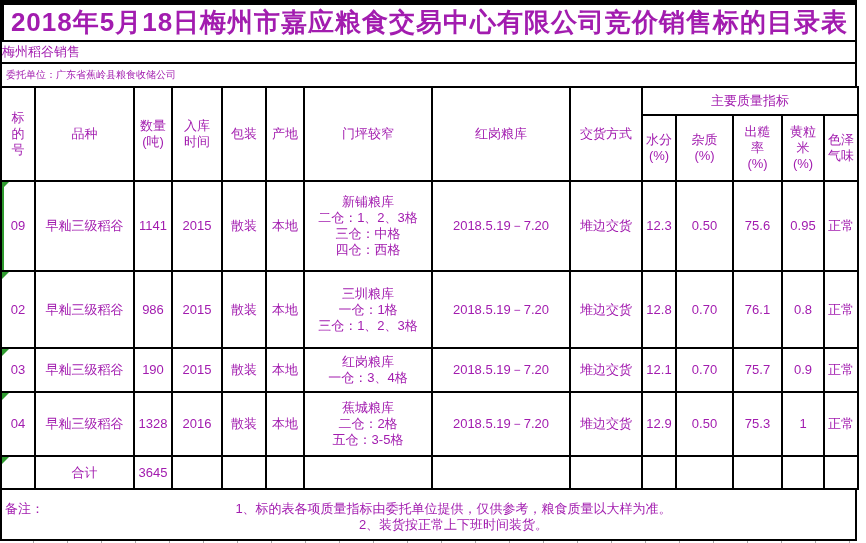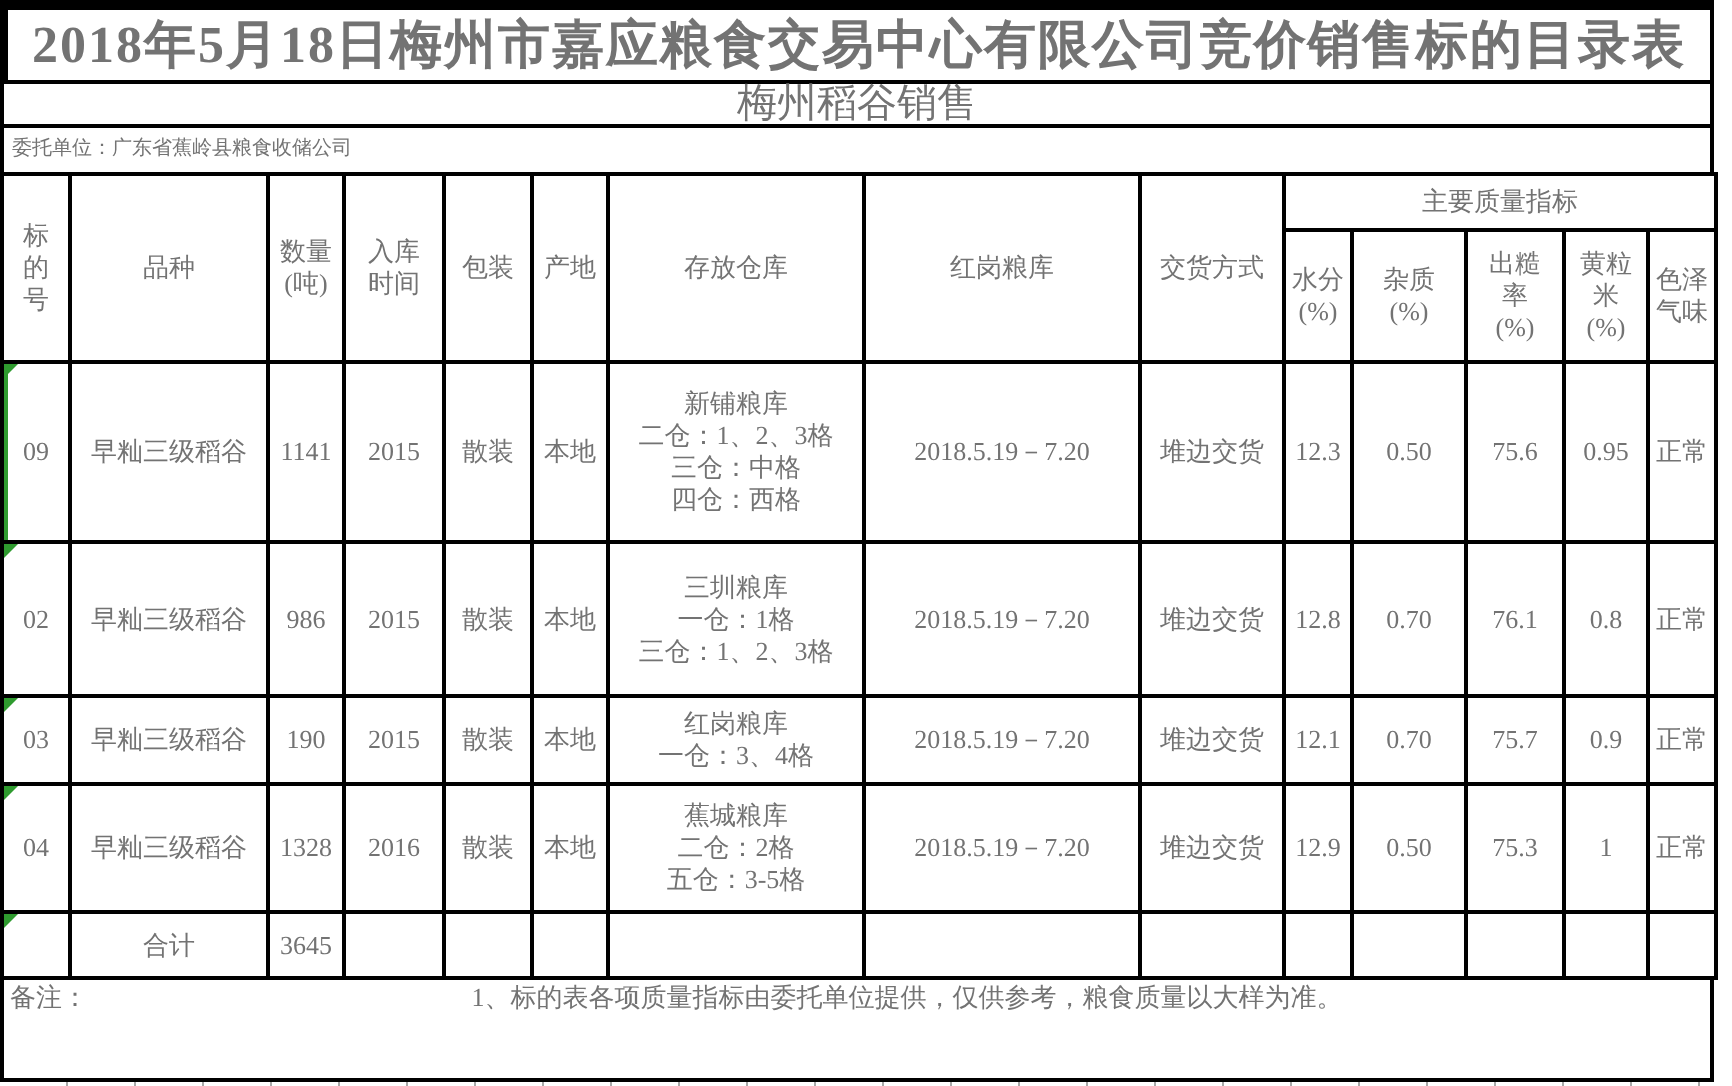--- a/index.html
+++ b/index.html
@@ -1,22 +1,22 @@
 <!DOCTYPE html>
 <html><head>
 <meta charset="utf-8">
 <style>
   html,body{margin:0;padding:0;background:#fff;}
   .sheet{
     position:relative;
     width:866px;height:543px;
     background:#ffffff;
     overflow:hidden;
-    font-family:Liberation Serif, serif;
-    color:#737373;
+    font-family:Liberation Sans, sans-serif;
+    color:#a21caf;
   }
   .doc{width:857px;}
   .title-block{
     box-sizing:border-box;
     border-top:5px solid #000;
     border-left:4px solid #000;
     border-right:2px solid #000;
     border-bottom:2px solid #000;
     height:42px;
     line-height:35px;
@@ -26,21 +26,21 @@
     letter-spacing:1px;
     white-space:nowrap;
     overflow:hidden;
   }
   .subtitle-block{
     box-sizing:border-box;
     border-left:2px solid #000;
     border-right:2px solid #000;
     border-bottom:2px solid #000;
     height:22px;line-height:20px;
-    text-align:center;font-size:20px;
+    text-align:left;font-size:13px;
   }
   .consignor-block{
     box-sizing:border-box;
     border-left:2px solid #000;
     border-right:2px solid #000;
     height:22px;line-height:22px;
     padding-left:4px;font-size:10px;
   }
   table.grid{
     border-collapse:collapse;
@@ -78,21 +78,21 @@
   td.gl{box-shadow:inset 2px 0 0 #2f9b2f;}
   .notes-block{
     box-sizing:border-box;
     border-left:2px solid #000;
     border-right:2px solid #000;
     border-bottom:2px solid #000;
     height:51px;
     display:flex;
     font-size:13px;
     line-height:16px;
-    padding-top:1px;
+    padding-top:11px;
   }
   .notes-label{width:50px;padding-left:3px;box-sizing:border-box;}
   .notes-lines{flex:1;text-align:center;}
   .bottom-strip{
     height:6px;width:866px;
     background:repeating-linear-gradient(to right,transparent 0px,transparent 33px,#a9a9a9 33px,#a9a9a9 34px);
   }
 </style>
 </head>
 <body>
@@ -127,21 +127,21 @@
         <td rowspan="2" class="pre">标
 的
 号</td>
         <td rowspan="2">品种</td>
         <td rowspan="2" class="pre">数量
 (吨)</td>
         <td rowspan="2" class="pre">入库
 时间</td>
         <td rowspan="2">包装</td>
         <td rowspan="2">产地</td>
-        <td rowspan="2">存放仓库</td>
+        <td rowspan="2">门坪较窄</td>
         <td rowspan="2">红岗粮库</td>
         <td rowspan="2">交货方式</td>
         <td colspan="5">主要质量指标</td>
       </tr>
       <tr class="h2">
         <td class="pre">水分
 (%)</td>
         <td class="pre">杂质
 (%)</td>
         <td class="pre">出糙
@@ -256,18 +256,19 @@
         <td></td>
         <td></td>
       </tr>
     </tbody>
       </table>
 
     <div class="notes-block">
       <div class="notes-label">备注：</div>
       <div class="notes-lines">
         <div>1、标的表各项质量指标由委托单位提供，仅供参考，粮食质量以大样为准。</div>
+        <div>2、装货按正常上下班时间装货。</div>
       </div>
     </div>
   </div>
 
   <div class="bottom-strip"></div>
 </div>
 
 </body></html>

